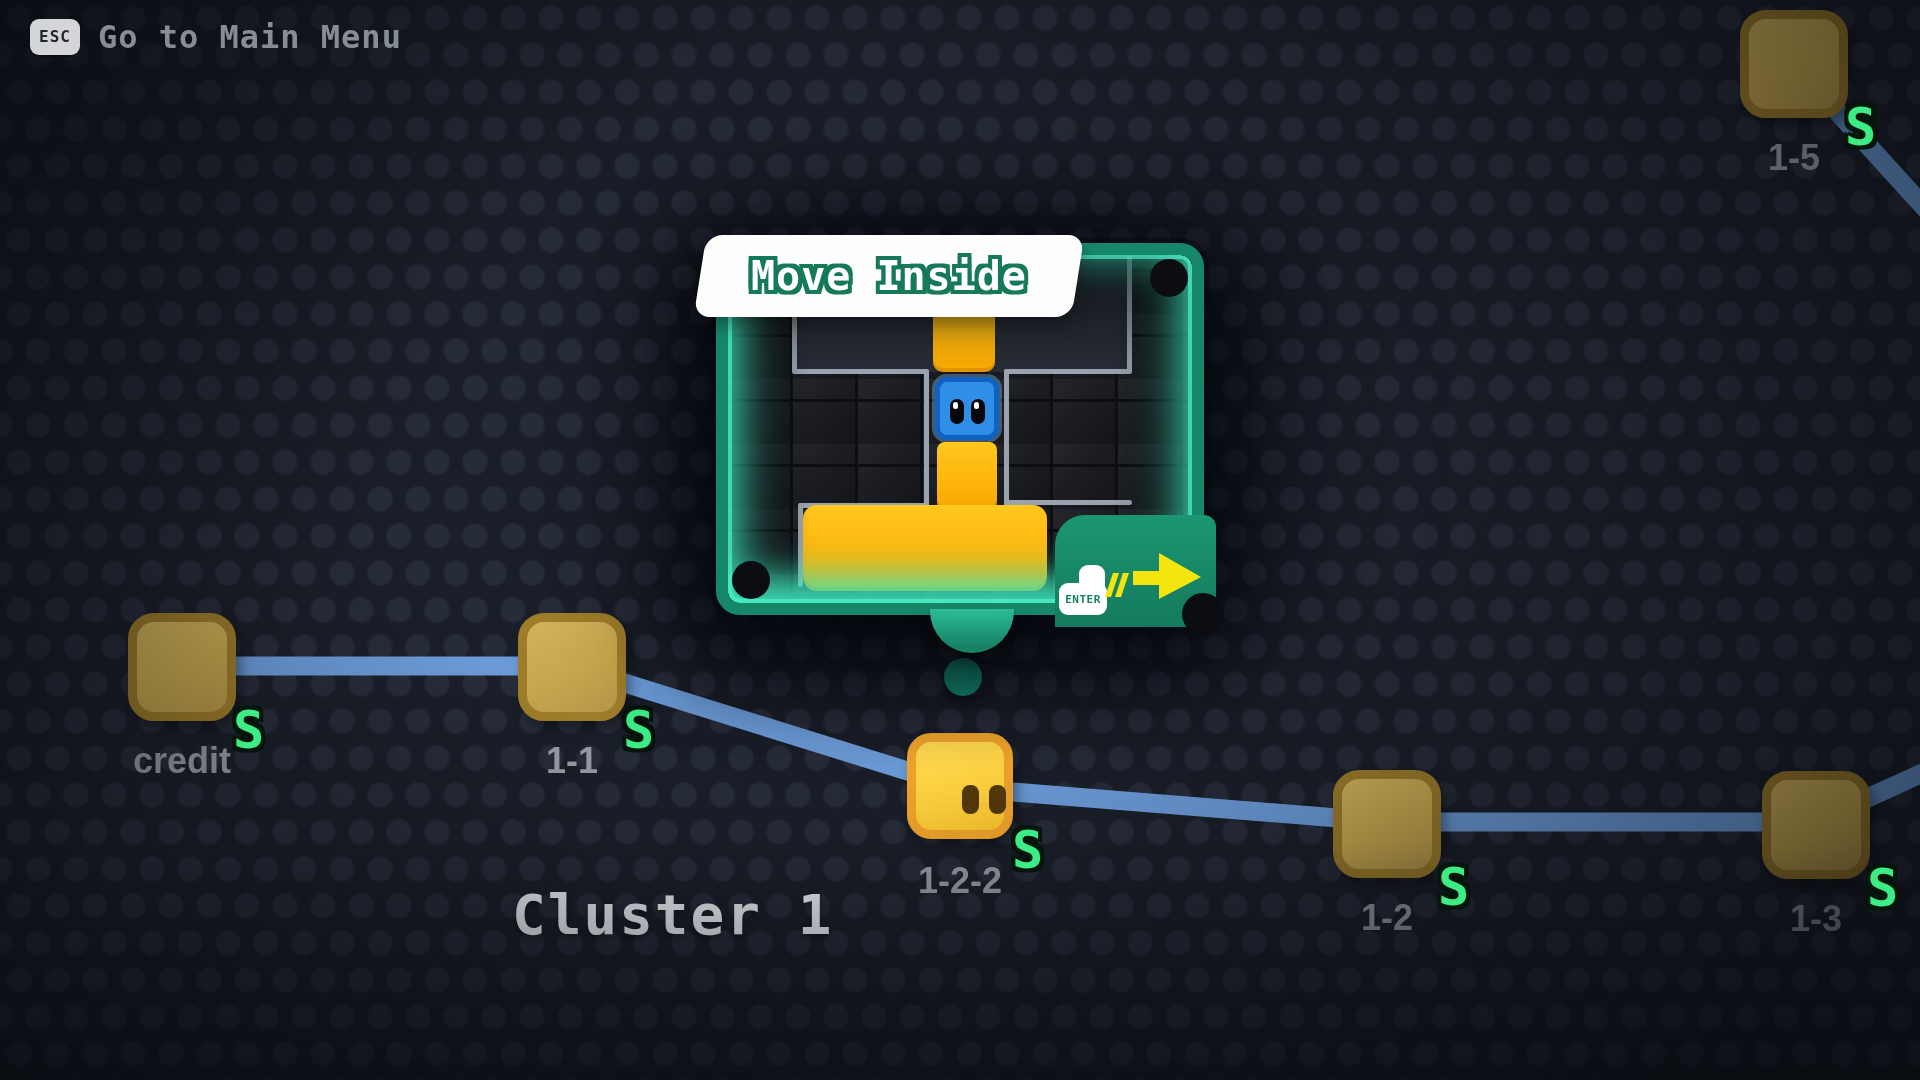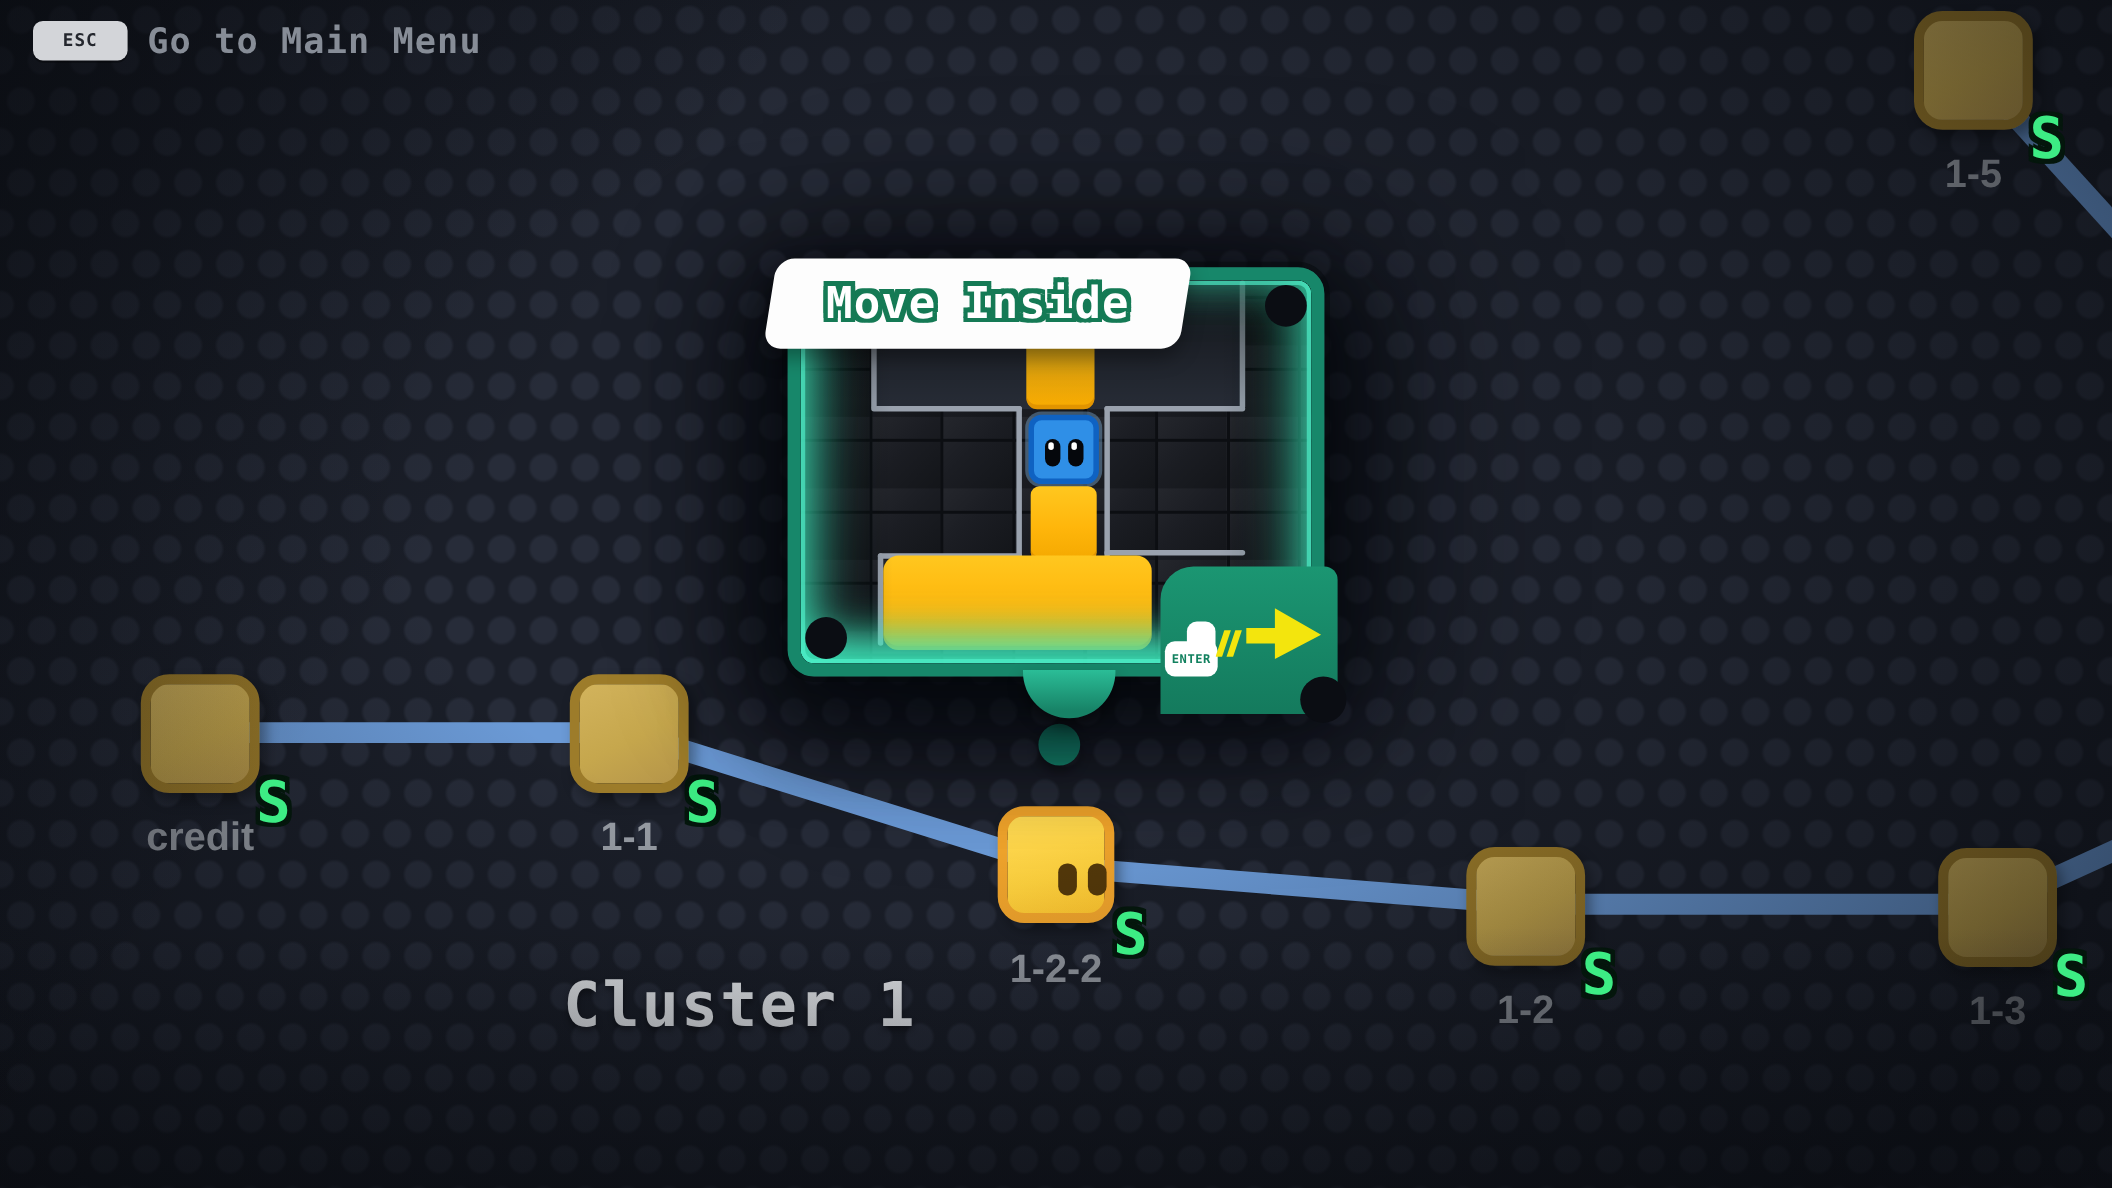--- a/index.html
+++ b/index.html
@@ -24,21 +24,21 @@
     background:
       linear-gradient(125deg, rgba(5,7,11,0.50), rgba(0,0,0,0) 28%),
       linear-gradient(0deg, rgba(5,7,11,0.38), rgba(0,0,0,0) 22%),
       radial-gradient(1250px 850px at 44% 42%, rgba(0,0,0,0) 38%, rgba(4,6,10,0.55) 100%);
   }
   
   .topbar{position:absolute;left:30px;top:18px;display:flex;align-items:center;gap:18px;}
   .esc-badge{
     background:#d3d5d9;color:#23262d;border-radius:9px;
     font-weight:bold;font-size:16px;letter-spacing:1px;
-    padding:10px 27px;line-height:1;box-shadow:0 2px 0 rgba(0,0,0,0.3);
+    padding:10px 9px;line-height:1;box-shadow:0 2px 0 rgba(0,0,0,0.3);
   }
   .menu-label{color:#878d97;font-size:32px;font-weight:bold;letter-spacing:1px;}
   
   svg.lines{position:absolute;inset:0;}
   
   .node{position:absolute;border-radius:26px;box-sizing:border-box;
         box-shadow:5px 7px 12px rgba(0,0,0,0.35);}
   .node.gold{
     width:108px;height:108px;border:9px solid #9d7c2a;
     background:linear-gradient(155deg,#d2b35c 0%,#c6a74d 55%,#b6964a 100%);
@@ -101,21 +101,21 @@
                linear-gradient(90deg,rgba(0,0,0,0.35),rgba(0,0,0,0) 18%,rgba(0,0,0,0) 82%,rgba(0,0,0,0.25));}
   .inner-glow{position:absolute;inset:0;pointer-events:none;border-radius:12px;
     box-shadow:inset 0 0 0 4px rgba(82,243,204,0.65),
                inset 0 -32px 38px -6px rgba(62,235,190,0.9),
                inset 32px 0 44px -12px rgba(62,235,190,0.55),
                inset -32px 0 44px -12px rgba(62,235,190,0.55),
                inset 0 28px 44px -16px rgba(62,235,190,0.22);}
   .notch{position:absolute;width:38px;height:38px;border-radius:50%;background:#0b0d13;z-index:4;}
   
   .enter-flag{
-    position:absolute;left:327px;top:260px;width:161px;height:134px;z-index:5;
+    position:absolute;left:327px;top:260px;width:161px;height:112px;z-index:5;
     background:linear-gradient(180deg,#1b9672 0%,#147a5d 100%);
     border-radius:30px 12px 0 0;
   }
   .enter-flag .flag-notch{position:absolute;right:-8px;bottom:-8px;width:42px;height:42px;border-radius:50%;background:#0b0d13;}
   .enter-key{position:absolute;left:4px;top:50px;width:48px;height:50px;}
   .enter-key .kt{position:absolute;right:2px;top:0;width:26px;height:28px;background:#fff;border-radius:9px 9px 0 0;}
   .enter-key .kb{position:absolute;left:0;bottom:0;width:48px;height:32px;background:#fff;border-radius:9px;
                  display:flex;align-items:center;justify-content:center;}
   .enter-key .kb span{color:#12815f;font-size:11px;font-weight:bold;letter-spacing:0.5px;}
   .enter-arrow{position:absolute;left:50px;top:30px;}

